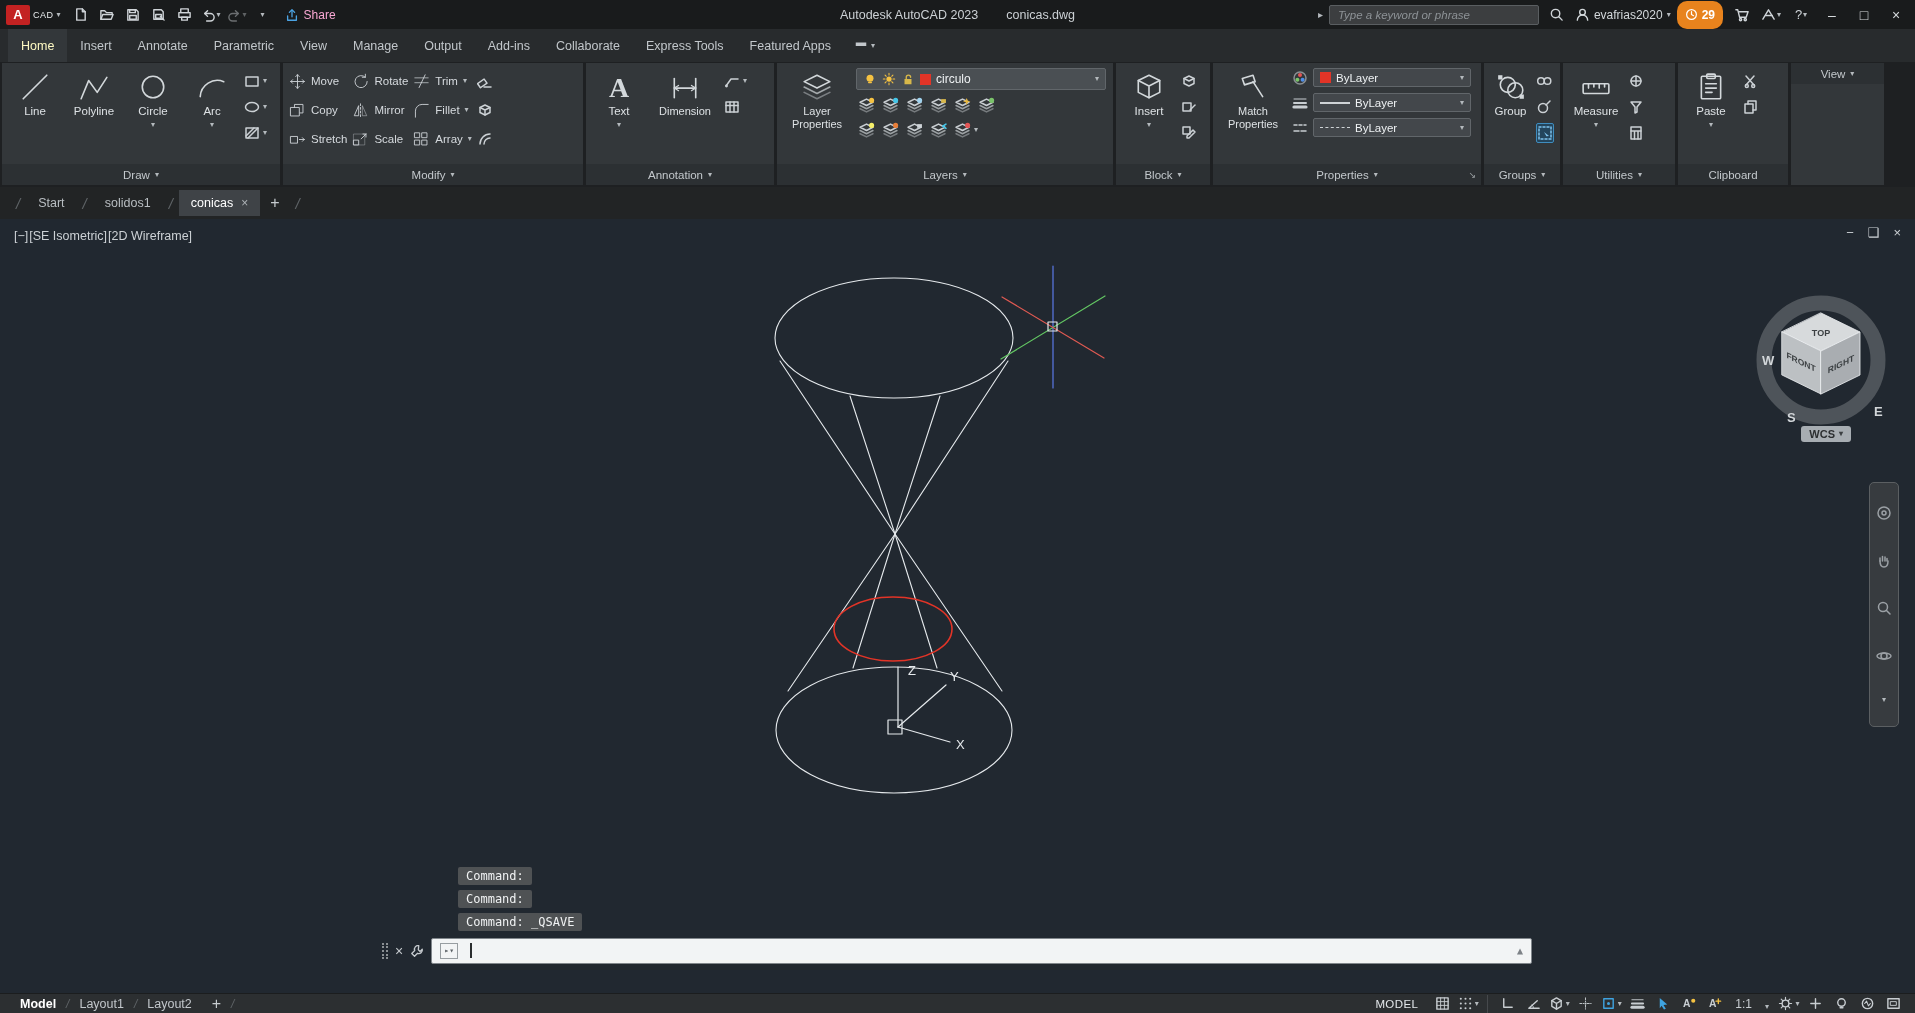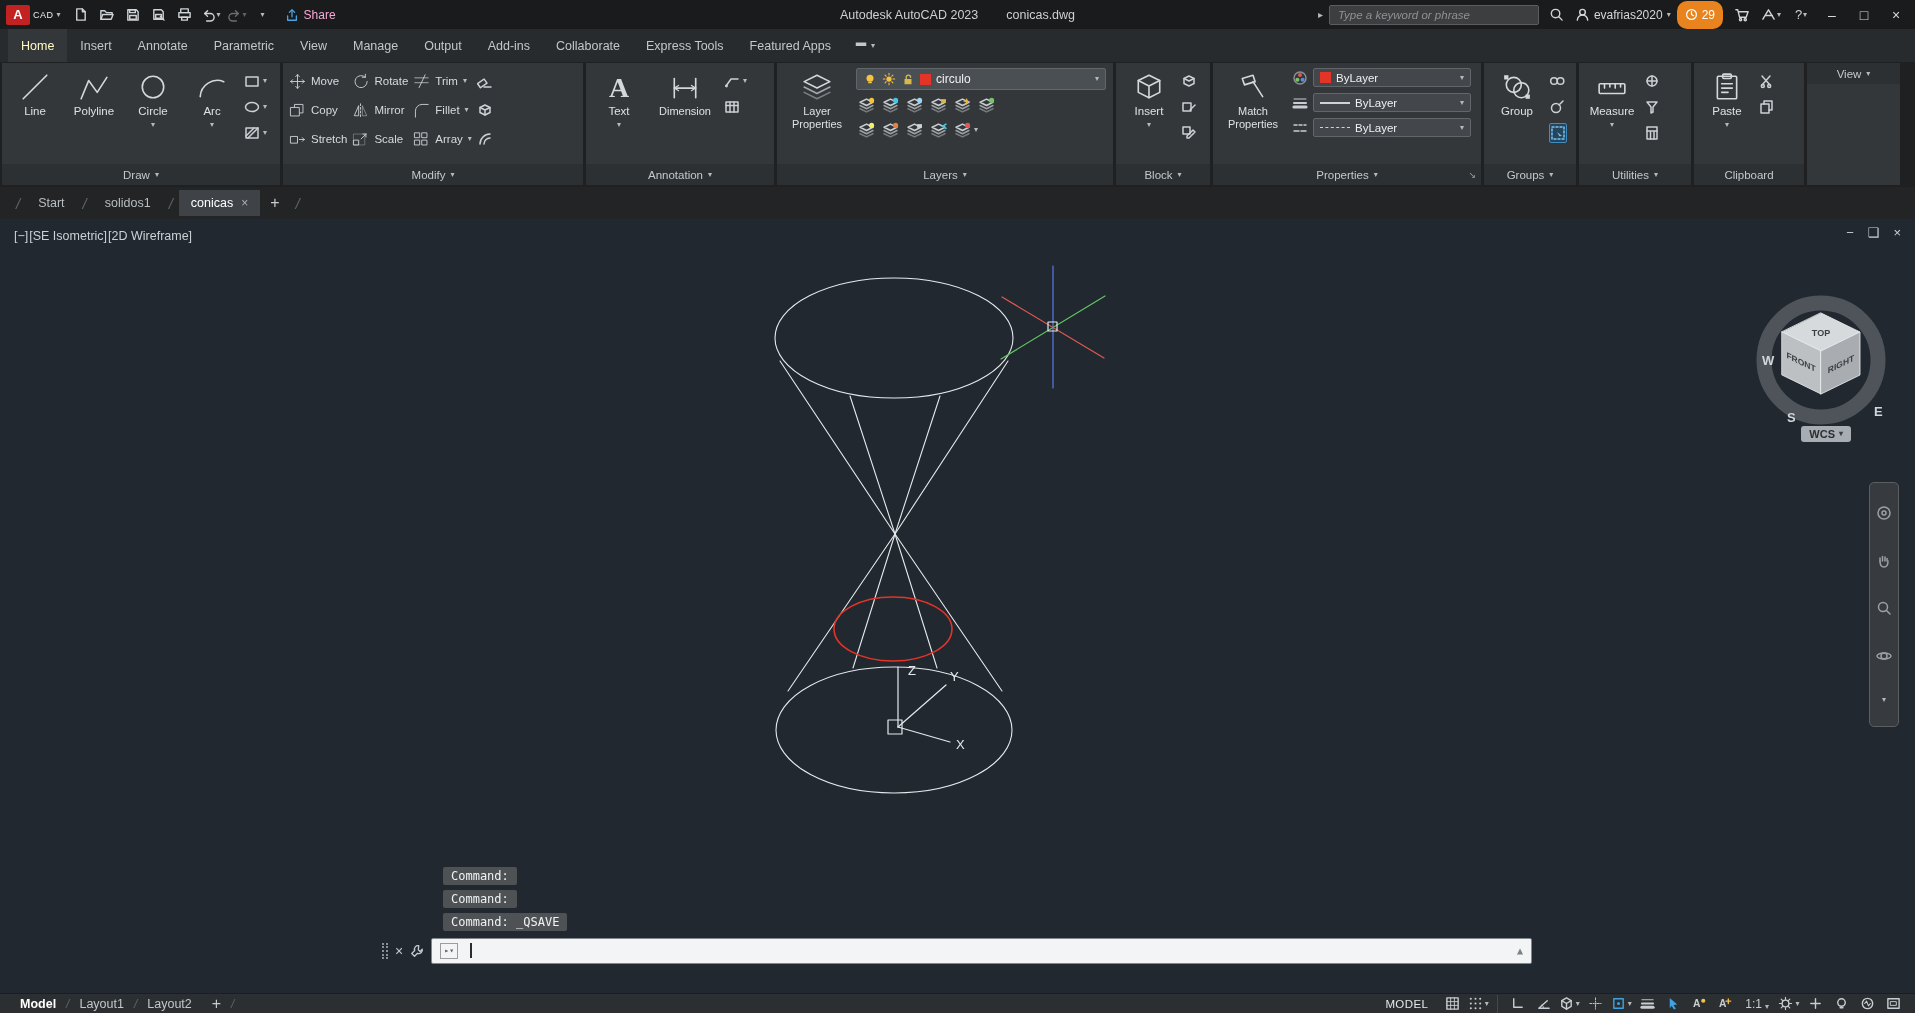--- a/index.html
+++ b/index.html
@@ -19,21 +19,21 @@
   .dim{opacity:.45}
   .share{display:flex;align-items:center;gap:5px;margin-left:8px;color:#f9a8d4}
   .share svg{width:14px;height:14px;color:#4ba3e3}
   .tb-title{position:absolute;left:50%;transform:translateX(-50%);display:flex;gap:28px;color:#ccd1d5;font-size:12.5px;white-space:nowrap}
   .tb-right{margin-left:auto;display:flex;align-items:center;gap:6px}
   .search{width:210px;height:20px;background:#3c3e40;border:1px solid #5a5e61;border-radius:2px;
     color:#cfd4d8;font-size:11.5px;padding:0 8px;font-family:"Liberation Sans",sans-serif}
   .search::placeholder{color:#8d9296;font-style:italic}
   .user{display:flex;align-items:center;gap:4px;color:#d3d8db;font-size:12px}
   .trial-pill{display:flex;align-items:center;gap:4px;background:var(--trial-orange);border-radius:10px;
-    height:28px;padding:12px 8px;color:#fff;font-weight:normal;font-size:12px}
+    height:28px;padding:12px 8px;color:#fff;font-weight:bold;font-size:12px}
   .trial-pill svg{width:13px;height:13px;color:#fff}
   .win-btn{width:26px;height:22px;display:flex;align-items:center;justify-content:center;color:#d6dadd;font-size:14px}
   
   .tabrow{height:33px;background:#282b2d;display:flex;align-items:stretch;padding-left:8px}
   .rtab{display:flex;align-items:center;padding:0 13px;font-size:12.5px;color:#c2c7cb;white-space:nowrap}
   .rtab.active{background:#33373a;color:#fef9c3}
   .ribbon-toggle{display:flex;align-items:center;gap:3px;padding:0 10px;color:#c2c7cb}
   
   .ribbon{height:125px;background:#1e2022;display:flex;gap:3px;padding:1px 2px 2px;overflow:hidden}
   .panel{background:#33373a;display:flex;flex-direction:column}
@@ -78,21 +78,21 @@
   .vpctrls{position:absolute;right:14px;top:6px;display:flex;gap:14px;font-size:13px;color:#ccd1d5;z-index:3}
   .drawsvg{position:absolute;inset:0}
   .viewcube{position:absolute;right:19px;top:56px;width:150px;height:165px}
   .wcs-chip{position:absolute;right:64px;top:207px;background:#a7adb2;color:#2c2f31;font-size:11px;font-weight:bold;
     border-radius:3px;padding:2px 8px;display:flex;align-items:center;gap:4px}
   .wcs-chip .dd{color:#3c4043}
   .navbar{position:absolute;right:16px;top:263px;width:30px;height:245px;background:rgba(58,62,65,.88);
     border:1px solid #5b5f62;border-radius:5px;display:flex;flex-direction:column;align-items:center;
     justify-content:space-around;padding:6px 0;color:#9ba0a5}
   .navbar svg{width:16px;height:16px}
-  .cmdstack{position:absolute;left:443px;top:648px;display:flex;flex-direction:column;gap:5px;z-index:4}
+  .cmdstack{position:absolute;left:458px;top:648px;display:flex;flex-direction:column;gap:5px;z-index:4}
   .cmdchip{background:rgba(84,86,88,.92);color:#f0f2f3;font:12px "DejaVu Sans Mono",monospace;
     padding:2px 8px;border-radius:2px;width:fit-content}
   .cmdbar{position:absolute;left:382px;top:718px;width:1150px;height:27px;display:flex;align-items:center;gap:7px;z-index:4}
   .grip{width:6px;height:16px;border-left:2px dotted #8a8f93;border-right:2px dotted #8a8f93}
   .cmdx{color:#c6cbcf;font-size:14px}
   .cmdwrench svg{width:14px;height:14px;color:#c6cbcf}
   .cmdfield{flex:1;height:26px;background:#f2f4f5;border:1px solid #80868b;border-radius:2px;
     display:flex;align-items:center;padding:0 8px;gap:6px;color:#222;font:12.5px "DejaVu Sans Mono",monospace}
   .typebox{width:18px;height:16px;border:1px solid #979da1;display:flex;align-items:center;justify-content:center;
     gap:1px;font-size:8px;color:#5b6166}
@@ -103,21 +103,21 @@
   .statusbar{height:20px;background:#2c2f31;border-top:1px solid #1b1d1e;display:flex;align-items:center;padding:0 10px}
   .lt{padding:0 10px;color:#c2c7cb;font-size:12.5px}
   .lt.active{color:#fff;font-weight:bold}
   .sslash{color:#5f6467;font-style:italic}
   .sright{margin-left:auto;display:flex;align-items:center;gap:2px}
   .space-label{font-size:11.5px;letter-spacing:.4px;color:#e3e7ea;margin-right:10px}
   .sicon{min-width:24px;height:24px;display:flex;align-items:center;justify-content:center;gap:2px;color:#c8cdd1;border-radius:2px}
   .sicon svg{width:15px;height:15px}
   .sicon.on{color:var(--accent-blue)}
   .sdiv{width:1px;height:18px;background:#46494c;margin:0 5px}
-  .schip{display:flex;align-items:flex-end;gap:3px;padding:0 6px;color:#c8cdd1;font-size:12px}
+  .schip{display:flex;align-items:flex-end;gap:13px;padding:0 6px;color:#c8cdd1;font-size:12px}
 </style>
 </head>
 <body>
 
 <div class="app">
 
   <div class="titlebar">
     <div class="logo">
       <span class="logo-a">A</span>
       <span class="logo-cad">CAD</span>
@@ -677,21 +677,21 @@
           </div>
         </div>
       </div>
       <div class="ptitle">
           <span>Properties</span>
           <span class="dd">▾</span>
           <span class="launcher">↘</span>
         </div>
     </div>
 
-    <div class="panel" style="width:92px">
+    <div class="panel" style="width:76px">
       <div class="pc">
         <div class="bigbtn">
           <svg viewBox="0 0 28 28">
               <circle cx="11" cy="12" r="7"></circle>
               <circle cx="18" cy="17" r="7"></circle>
               <rect x="2" y="3" width="4" height="4" fill="currentColor" stroke="none"></rect>
               <rect x="22" y="21" width="4" height="4" fill="currentColor" stroke="none"></rect>
             </svg>
           <span>Group</span>
         </div>

